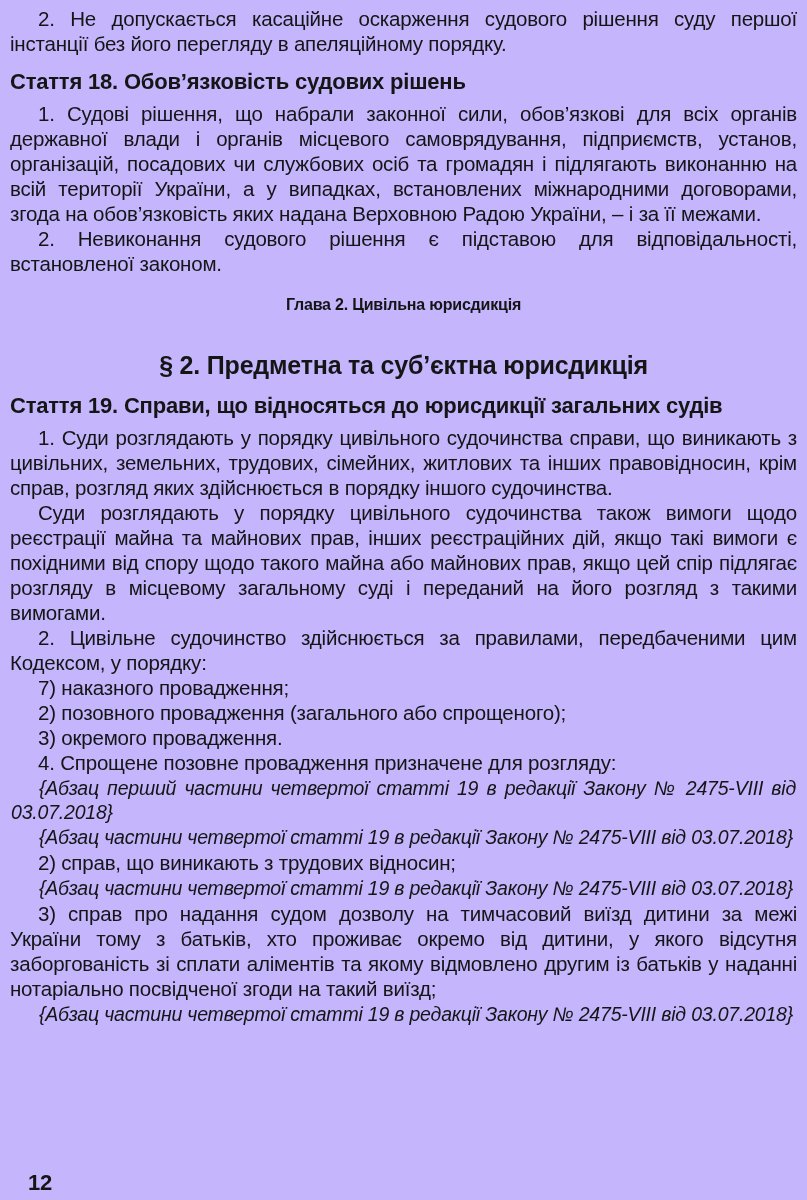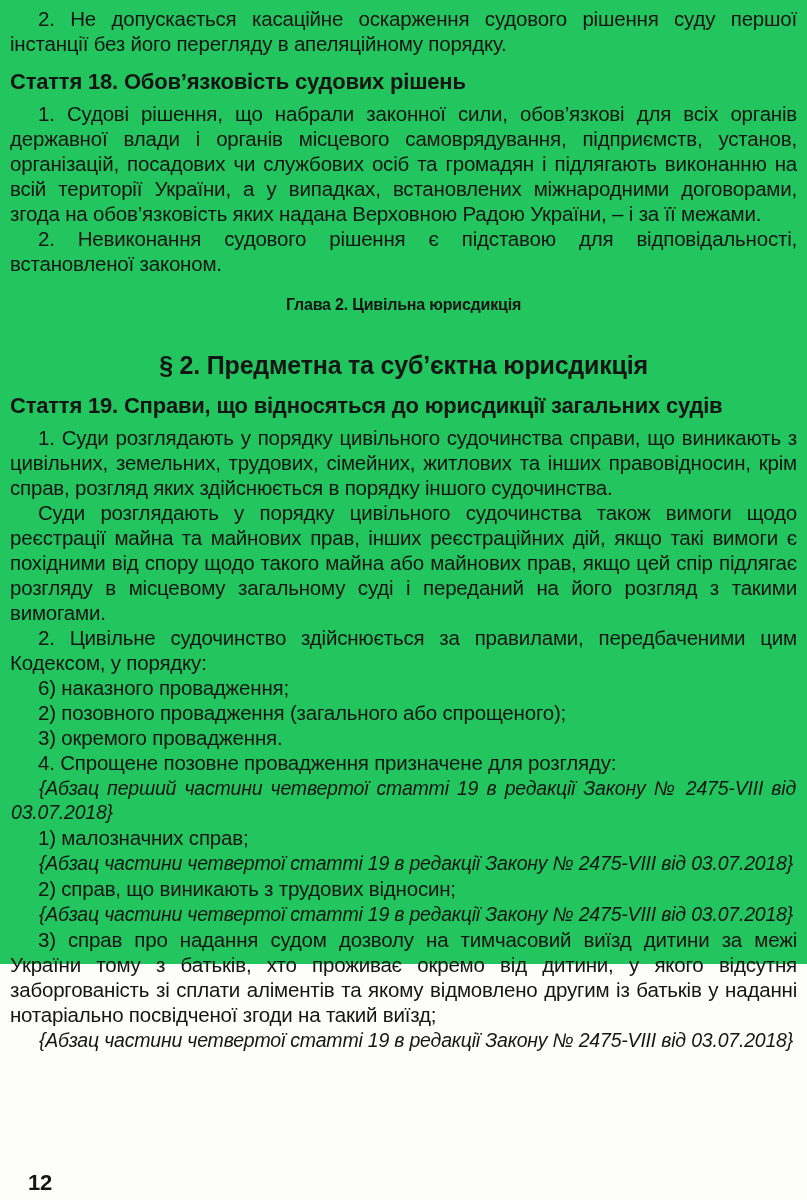--- a/index.html
+++ b/index.html
@@ -7,23 +7,23 @@
     padding: 0;
     width: 807px;
     height: 1200px;
     background: #fdfdfc;
     overflow: hidden;
   }
   .page {
     position: relative;
     box-sizing: border-box;
     width: 807px;
-    height: 964px;
+    height: 1200px;
     padding: 6px 10px 0 10px;
-    background: #22c55e;
+    background: #c4b5fd;
     color: #151515;
     font-family: "Liberation Sans", "DejaVu Sans", sans-serif;
     letter-spacing: -0.2px;
   }
   p.body {
     margin: 0;
     font-size: 20.5px;
     line-height: 25px;
     text-align: justify;
     text-indent: 28px;
@@ -82,27 +82,26 @@
 
   <h1 class="chapter">Глава 2. Цивільна юрисдикція</h1>
 
   <h1 class="section">§ 2. Предметна та суб’єктна юрисдикція</h1>
 
   <h2 class="article">Стаття 19. Справи, що відносяться до юрисдикції загальних судів</h2>
 
   <p class="body">1. Суди розглядають у порядку цивільного судочинства справи, що виникають з цивільних, земельних, трудових, сімейних, житлових та інших правовідносин, крім справ, розгляд яких здійснюється в порядку іншого судочинства.</p>
   <p class="body">Суди розглядають у порядку цивільного судочинства також вимоги щодо реєстрації майна та майнових прав, інших реєстраційних дій, якщо такі вимоги є похідними від спору щодо такого майна або майнових прав, якщо цей спір підлягає розгляду в місцевому загальному суді і переданий на його розгляд з такими вимогами.</p>
   <p class="body">2. Цивільне судочинство здійснюється за правилами, передбаченими цим Кодексом, у порядку:</p>
-  <p class="body">6) наказного провадження;</p>
+  <p class="body">7) наказного провадження;</p>
   <p class="body">2) позовного провадження (загального або спрощеного);</p>
   <p class="body">3) окремого провадження.</p>
   <p class="body">4. Спрощене позовне провадження призначене для розгляду:</p>
 
   <p class="note">{Абзац перший частини четвертої статті 19 в редакції Закону № 2475-VIII від 03.07.2018}</p>
-  <p class="body">1) малозначних справ;</p>
   <p class="note">{Абзац частини четвертої статті 19 в редакції Закону № 2475-VIII від 03.07.2018}</p>
   <p class="body">2) справ, що виникають з трудових відносин;</p>
   <p class="note">{Абзац частини четвертої статті 19 в редакції Закону № 2475-VIII від 03.07.2018}</p>
   <p class="body">3) справ про надання судом дозволу на тимчасовий виїзд дитини за межі України тому з батьків, хто проживає окремо від дитини, у якого відсутня заборгованість зі сплати аліментів та якому відмовлено другим із батьків у наданні нотаріально посвідченої згоди на такий виїзд;</p>
   <p class="note">{Абзац частини четвертої статті 19 в редакції Закону № 2475-VIII від 03.07.2018}</p>
 
   <div class="page-number">12</div>
 
 </div>
 

